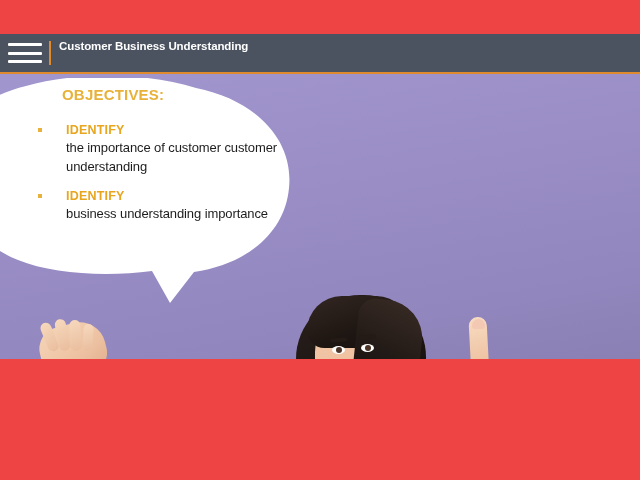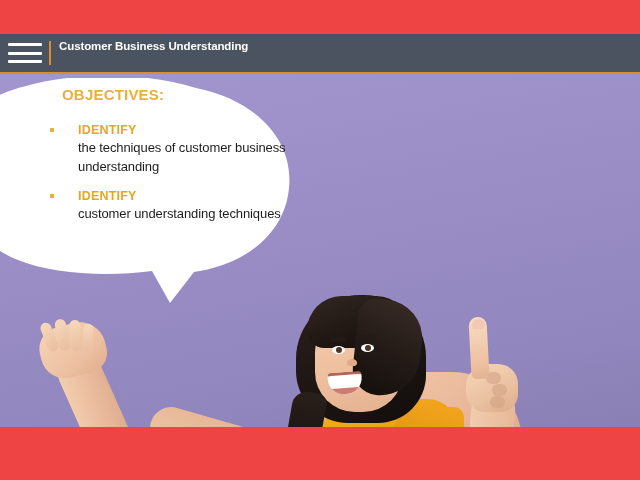--- a/index.html
+++ b/index.html
@@ -11,21 +11,21 @@
   .hamburger{position:absolute;left:8px;top:9px;width:34px;height:20px;display:flex;flex-direction:column;justify-content:space-between;cursor:pointer;}
   .hamburger span{display:block;height:3px;width:34px;background:#ffffff;border-radius:1px;}
   .hdiv{position:absolute;left:49px;top:7px;width:2px;height:24px;background:#e08a2e;}
   .htext{position:absolute;left:59px;top:5px;}
   .htitle{font-size:11.5px;font-weight:bold;color:#ffffff;letter-spacing:-0.1px;line-height:14px;white-space:nowrap;}
   .hsub{font-size:10.5px;font-weight:bold;color:#e08a2e;letter-spacing:-0.1px;line-height:14px;white-space:nowrap;}
   .brand{position:absolute;right:10px;top:46px;font-size:15px;font-weight:bold;color:#ffffff;letter-spacing:-0.2px;white-space:nowrap;z-index:41;}
   .brand .reg{font-size:8px;vertical-align:super;font-weight:normal;}
 
   
-  .slide{position:absolute;left:0;top:72px;width:640px;height:355px;overflow:hidden;
+  .slide{position:absolute;left:0;top:72px;width:640px;height:287px;overflow:hidden;
          background:linear-gradient(170deg,#a296ce 0%,#9a8dc6 45%,#9186bd 80%,#8a80b4 100%);}
   .topline{position:absolute;left:0;top:0;width:640px;height:2px;background:#e08a2e;z-index:30;}
 
   
   .person{position:absolute;left:0;top:0;width:640px;height:355px;}
   .shoulders{position:absolute;left:292px;top:300px;width:230px;height:70px;
       background:radial-gradient(ellipse at 50% 0%,#f0c4a4 0%,#e8b79a 55%,#dbab90 100%);
       border-radius:120px 120px 0 0;}
   .shirt{position:absolute;left:318px;top:327px;width:140px;height:45px;
       background:linear-gradient(160deg,#f5b01f 0%,#efa41b 50%,#e08f14 100%);
@@ -91,21 +91,21 @@
   .nail{position:absolute;left:472px;top:247px;width:13px;height:10px;background:#f4c9b4;border-radius:7px 7px 3px 3px;}
   .knuck{position:absolute;width:15px;height:12px;background:rgba(205,160,130,.55);border-radius:7px;}
   .k1{left:486px;top:300px;} .k2{left:492px;top:312px;} .k3{left:490px;top:324px;}
 
   
   .bubble-wrap{position:absolute;left:-44px;top:6px;width:350px;height:228px;z-index:20;}
   .bubble-wrap svg{display:block;}
   .bubble-text{position:absolute;left:0;top:72px;width:640px;z-index:25;}
   .obj-title{position:absolute;left:62px;top:14px;font-size:15px;font-weight:bold;
       color:#e8b23a;letter-spacing:0.2px;}
-  .blist{position:absolute;left:48px;top:50px;width:250px;}
+  .blist{position:absolute;left:36px;top:50px;width:250px;}
   .bitem{position:relative;margin-bottom:12px;}
   .bullet{position:absolute;left:2px;top:6px;width:4px;height:4px;background:#e8b23a;}
   .bkey{margin-left:30px;font-size:12.5px;font-weight:bold;color:#e8a61f;letter-spacing:0.2px;line-height:16px;}
   .bbody{margin-left:30px;font-size:13px;color:#1d1d1d;line-height:19px;letter-spacing:-0.1px;}
 </style>
 </head>
 <body>
 
 <div class="screen">
 
@@ -177,25 +177,25 @@
                  C 1 42, 28 18, 70 8 Z" fill="#ffffff"></path>
       </svg>
     </div>
 
     <div class="bubble-text" style="top:0;">
       <div class="obj-title">OBJECTIVES:</div>
       <div class="blist">
         <div class="bitem">
           <span class="bullet"></span>
           <div class="bkey">IDENTIFY</div>
-          <div class="bbody">the techniques of customer business understanding</div>
+          <div class="bbody">the importance of customer customer understanding</div>
         </div>
         <div class="bitem">
           <span class="bullet"></span>
           <div class="bkey">IDENTIFY</div>
-          <div class="bbody">customer understanding techniques</div>
+          <div class="bbody">business understanding importance</div>
         </div>
       </div>
     </div>
 
   </div>
 
 </div>
 
 </body></html>

